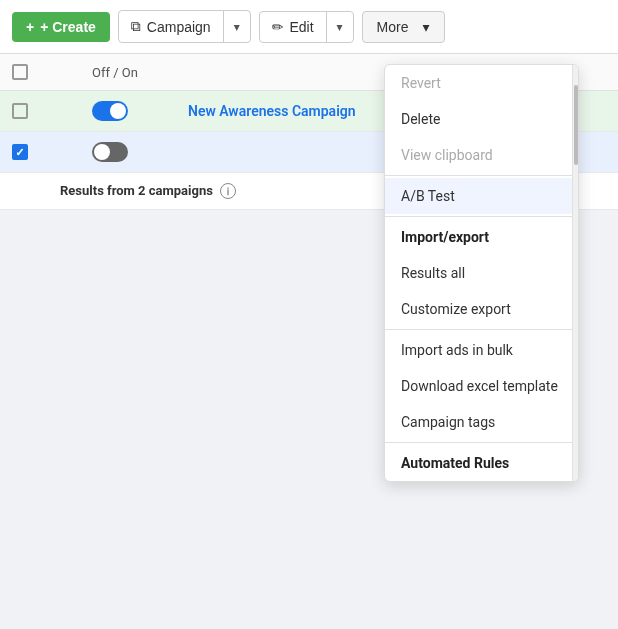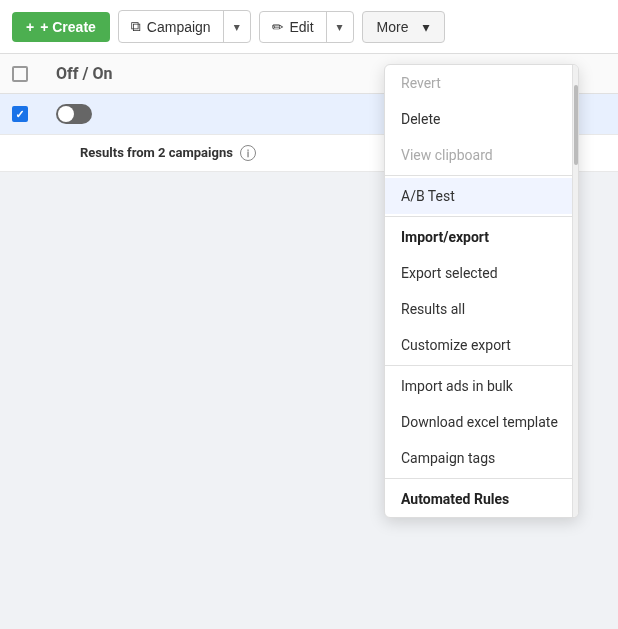--- a/index.html
+++ b/index.html
@@ -99,23 +99,24 @@
     }
 
     .col-checkbox {
       width: 28px;
       flex-shrink: 0;
     }
 
     .col-offon {
       width: 80px;
       flex-shrink: 0;
-      font-weight: 700;
+      font-weight: 400;
       color: #555;
-      font-size: 16px;
+      font-size: 13px;
+      margin-left: 36px;
     }
 
     .col-campaign {
       flex: 1;
       font-weight: 600;
       color: #555;
       font-size: 13px;
     }
 
     
@@ -211,21 +212,21 @@
       display: flex;
       align-items: center;
       gap: 16px;
       border-bottom: 1px solid #e8e8e8;
     }
 
     .results-text {
       font-weight: 700;
       font-size: 13px;
       color: #333;
-      margin-left: 68px;
+      margin-left: 48px;
     }
 
     .info-icon {
       display: inline-flex;
       align-items: center;
       justify-content: center;
       width: 16px;
       height: 16px;
       border-radius: 50%;
       border: 1px solid #888;
@@ -330,20 +331,35 @@
 
 <div class="table-area">
 
   <div class="table-header">
     <div class="col-checkbox">
       <div class="checkbox"></div>
     </div>
     <div class="col-offon">Off / On</div>
   </div>
 
+  <div class="table-row selected">
+    <div class="col-checkbox">
+      <div class="checkbox"></div>
+    </div>
+    <div class="col-offon">
+      <div class="toggle">
+        <div class="toggle-track on">
+          <div class="toggle-thumb"></div>
+        </div>
+      </div>
+    </div>
+    <div class="col-campaign">
+      <span class="campaign-link">New Awareness Campaign</span>
+    </div>
+  </div>
 
   <div class="table-row checked-row">
     <div class="col-checkbox">
       <div class="checkbox checked"></div>
     </div>
     <div class="col-offon">
       <div class="toggle">
         <div class="toggle-track off">
           <div class="toggle-thumb"></div>
         </div>
@@ -363,21 +379,20 @@
       <div class="scrollbar-thumb"></div>
     </div>
 
     <div class="dropdown-item disabled">Revert</div>
     <div class="dropdown-item">Delete</div>
     <div class="dropdown-item disabled">View clipboard</div>
     <div class="dropdown-divider"></div>
     <div class="dropdown-item active">A/B Test</div>
     <div class="dropdown-divider"></div>
     <div class="dropdown-item section-header">Import/export</div>
-    <div class="dropdown-item">Export selected</div>
     <div class="dropdown-item">Results all</div>
     <div class="dropdown-item">Customize export</div>
     <div class="dropdown-divider"></div>
     <div class="dropdown-item">Import ads in bulk</div>
     <div class="dropdown-item">Download excel template</div>
     <div class="dropdown-item">Campaign tags</div>
     <div class="dropdown-divider"></div>
     <div class="dropdown-item section-header">Automated Rules</div>
   </div>
 </div>

